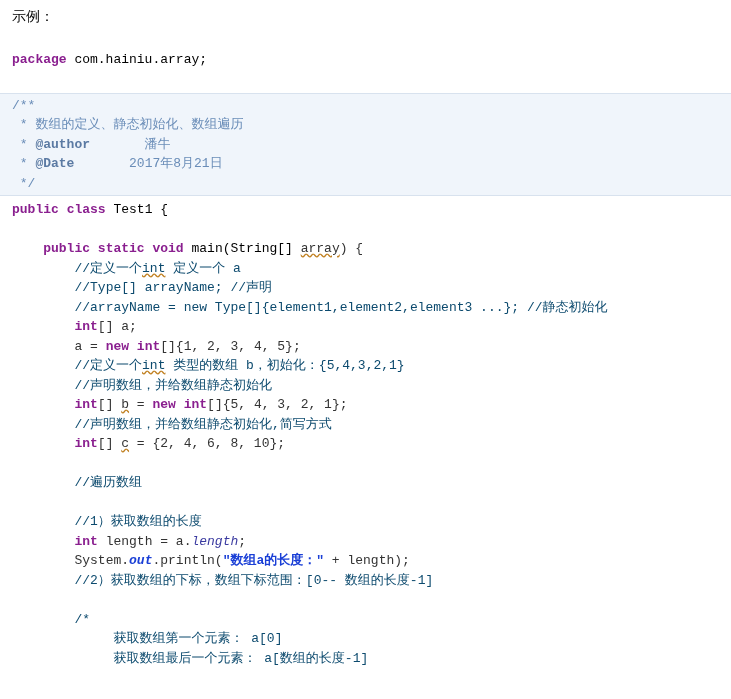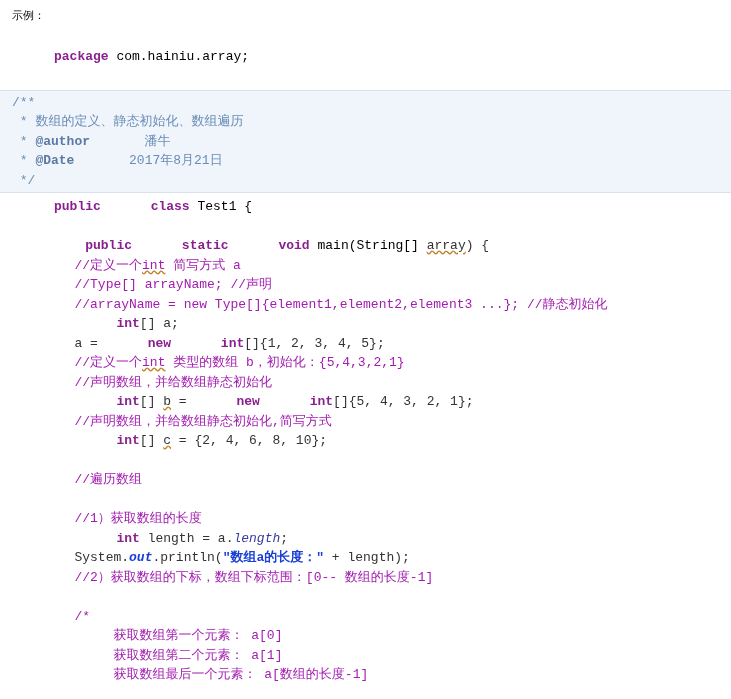--- a/index.html
+++ b/index.html
@@ -5,21 +5,21 @@
   body {
     margin: 0;
     padding: 0;
     font-family: "Microsoft YaHei", Arial, sans-serif;
     font-size: 13px;
     color: #333;
     background: #fff;
   }
   .header-text {
     padding: 8px 12px 4px 12px;
-    font-size: 11px;
+    font-size: 14px;
     color: #000;
   }
   .code-block {
     padding: 0 0 0 0;
     font-family: Consolas, "Courier New", monospace;
     font-size: 13px;
     line-height: 1.5;
   }
   .line {
     white-space: pre;
@@ -27,24 +27,24 @@
   }
   .doccomment-block {
     background: #f0f5fb;
     border-top: 1px solid #d8e2ee;
     border-bottom: 1px solid #d8e2ee;
     margin: 4px 0 4px 0;
     padding: 2px 0;
   }
   .dc { color: #6a8db8; }
   .dc-tag { color: #5b7aa3; font-weight: bold; }
-  .kw { color: #8a1f8f; font-weight: bold; margin-left: 42px; }
+  .kw { color: #8a1f8f; font-weight: bold; }
   .cls { color: #000; }
   .mth { color: #000; }
-  .cm { color: #a21caf; }
+  .cm { color: #0c4a6e; }
   .str { color: #1a3fd6; }
   .ident { color: #000; }
   .static-it { color: #1a3fd6; font-style: italic; }
   .field-it { color: #3a3aa0; font-style: italic; margin-top: 12px; }
   .varwarn { text-decoration: underline; text-decoration-style: wavy; text-decoration-color: #c08020; }
   .spellwarn { text-decoration: underline; text-decoration-style: wavy; text-decoration-color: #c08020; }
   .bold { font-weight: bold; }
 </style>
 </head>
 <body>
@@ -66,21 +66,21 @@
 <div class="line"><span class="dc"> * </span><span class="dc-tag bold">@Date</span><span class="dc">       2017年8月21日</span></div>
 <div class="line"><span class="dc"> */</span></div>
 </div>
 
 <div class="line"><span class="kw">public</span> <span class="kw">class</span><span class="cls"> Test1 {</span></div>
 
 <div class="line"> </div>
 
 <div class="line">    <span class="kw">public</span> <span class="kw">static</span> <span class="kw">void</span><span class="mth"> main(String[] </span><span class="varwarn">array</span><span>) {</span></div>
 
-<div class="line">        <span class="cm">//定义一个</span><span class="cm spellwarn">int</span><span class="cm"> 简写方式 a</span></div>
+<div class="line">        <span class="cm">//定义一个</span><span class="cm spellwarn">int</span><span class="cm"> 定义一个 a</span></div>
 
 <div class="line">        <span class="cm">//Type[] arrayName; //声明</span></div>
 
 <div class="line">        <span class="cm">//arrayName = new Type[]{element1,element2,element3 ...}; //静态初始化</span></div>
 
 <div class="line">        <span class="kw">int</span><span>[] a;</span></div>
 
 <div class="line">        <span>a = </span><span class="kw">new</span> <span class="kw">int</span><span>[]{1, 2, 3, 4, 5};</span></div>
 
 <div class="line">        <span class="cm">//定义一个</span><span class="cm spellwarn">int</span><span class="cm"> 类型的数组 b，初始化：{5,4,3,2,1}</span></div>
@@ -107,17 +107,16 @@
 
 <div class="line">        <span class="cm">//2）获取数组的下标，数组下标范围：[0-- 数组的长度-1]</span></div>
 
 <div class="line"> </div>
 
 
 <div class="line">        <span class="cm">/*</span></div>
 
 <div class="line">        <span class="cm">     获取数组第一个元素： a[0]</span></div>
 
-<div class="line">        <span class="cm">     获取数组第二个元素： a[1]</span></div>
 
 <div class="line">        <span class="cm">     获取数组最后一个元素： a[数组的长度-1]</span></div>
 
 </div>
 
 </body></html>

